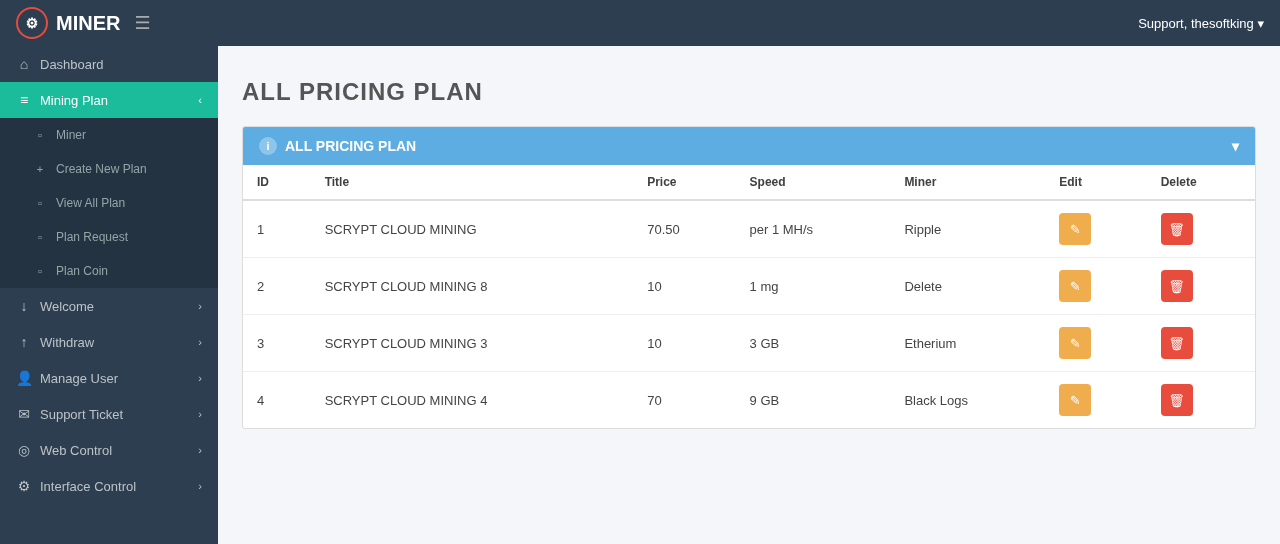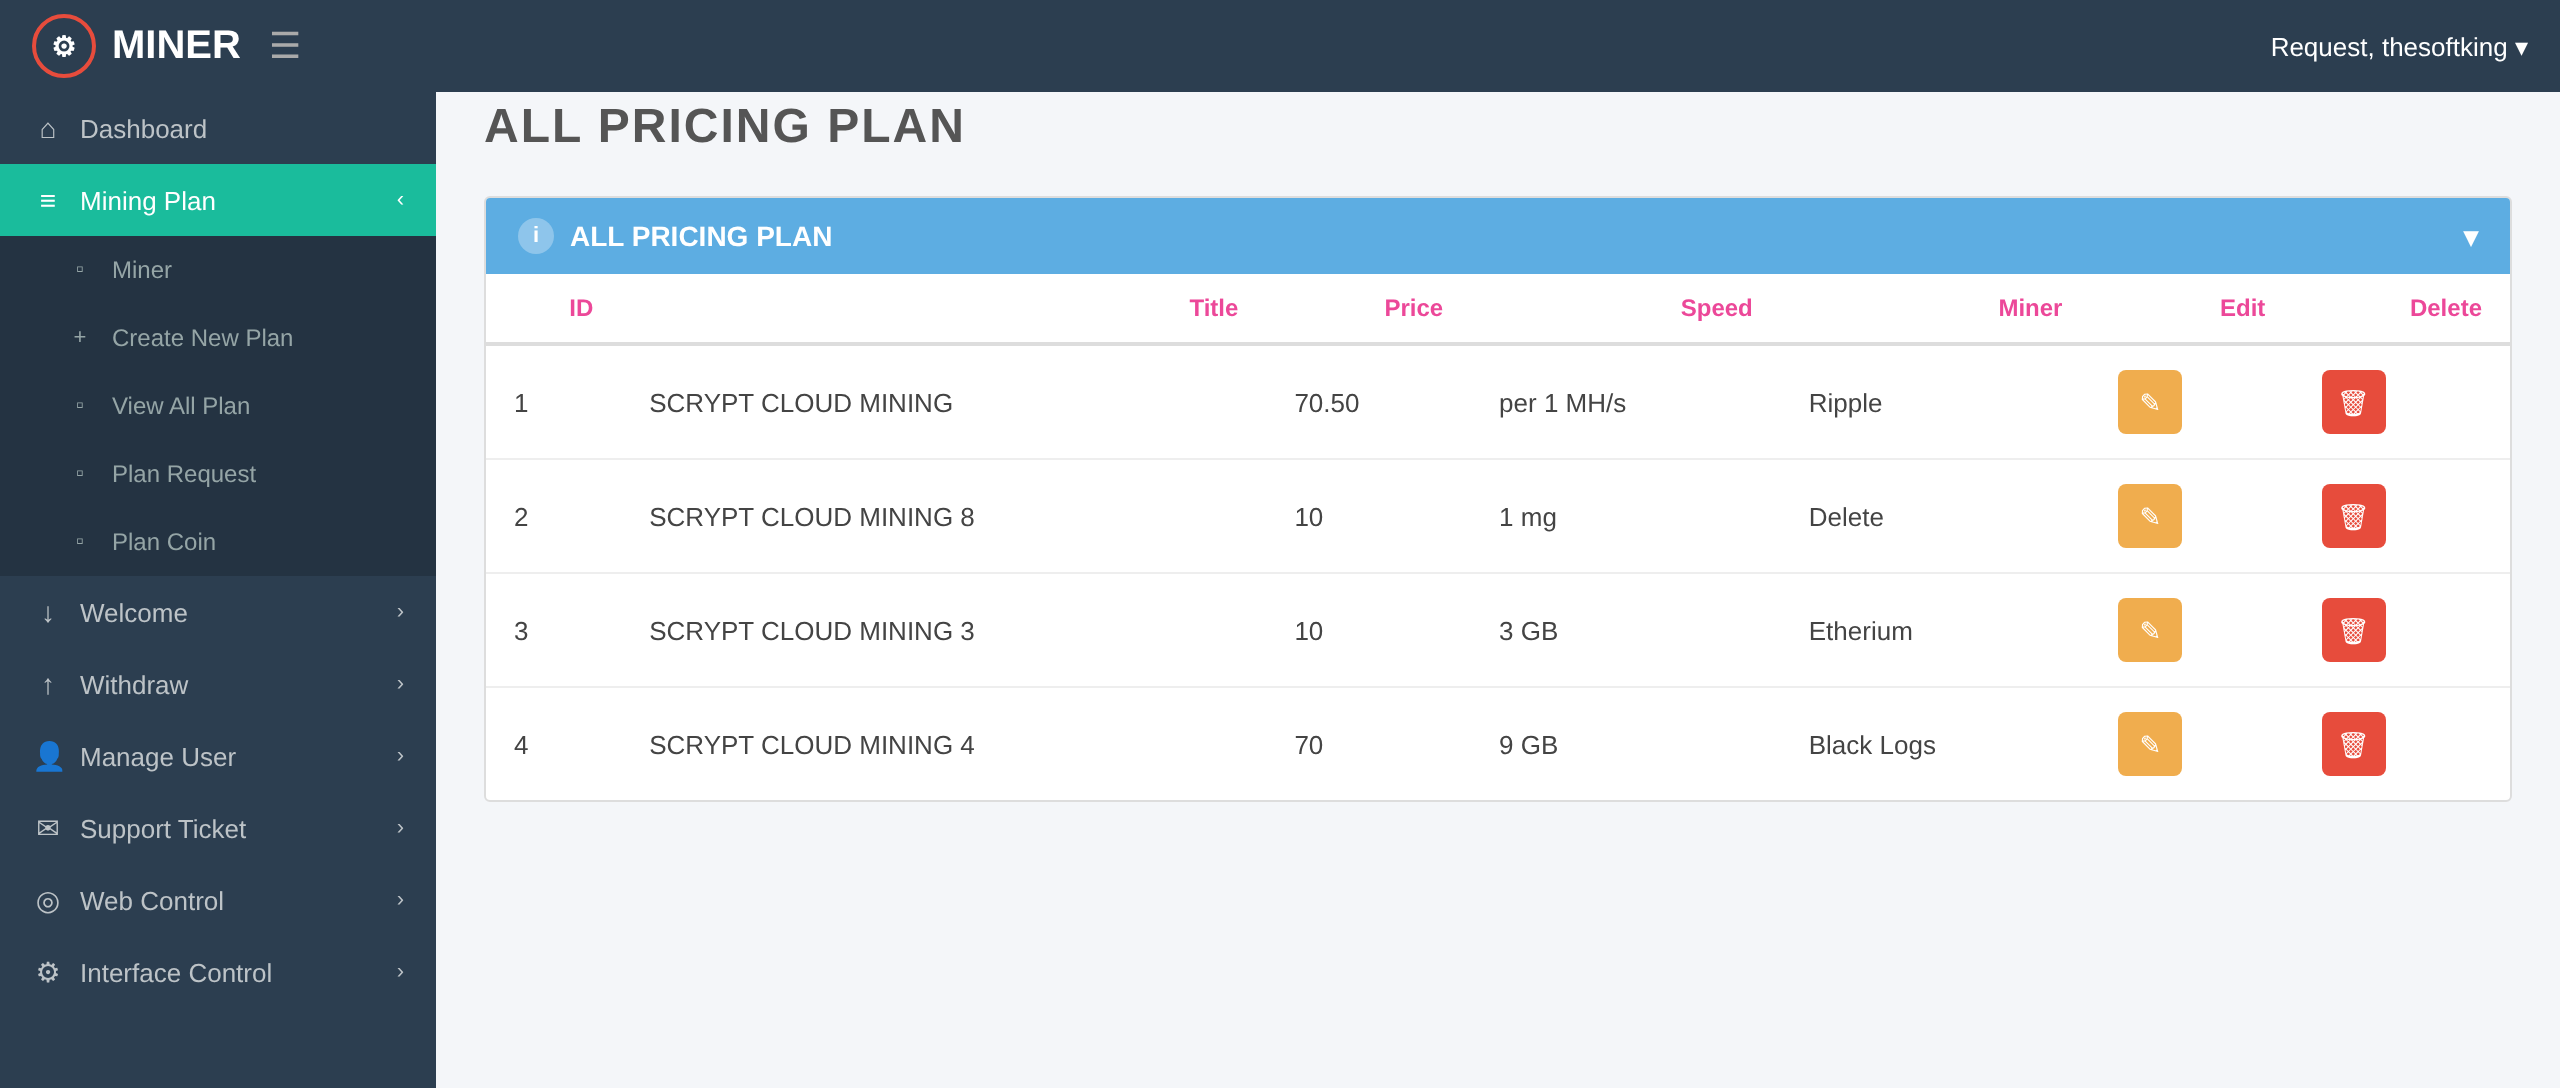--- a/index.html
+++ b/index.html
@@ -52,21 +52,21 @@
 
     .sidebar-sub { background: #243342; }
     .sidebar-sub .sidebar-item {
       padding-left: 32px;
       font-size: 12px;
       color: #95a5a6;
     }
     .sidebar-sub .sidebar-item .icon { font-size: 11px; }
 
     
-    .main { flex: 1; overflow-y: auto; background: #f4f6f9; padding: 4px 24px; }
+    .main { flex: 1; overflow-y: auto; background: #f4f6f9; padding: 32px 24px; }
 
     .page-title {
       font-size: 24px;
       font-weight: 600;
       color: #555;
       margin-bottom: 20px;
       text-transform: uppercase;
       letter-spacing: 1px;
     }
 
@@ -86,25 +86,25 @@
     .panel-header .info-icon {
       width: 18px; height: 18px; border-radius: 50%; background: rgba(255,255,255,0.3);
       display: flex; align-items: center; justify-content: center; font-size: 11px; font-weight: bold;
     }
     .panel-body { padding: 0; }
 
     
     table { width: 100%; border-collapse: collapse; }
     thead tr { border-bottom: 2px solid #ddd; }
     thead th {
-      text-align: right;
+      text-align: left;
       padding: 10px 14px;
       font-size: 12px;
       font-weight: 700;
-      color: #ec4899;
+      color: #404040;
       background: #fff;
     }
     tbody tr { border-bottom: 1px solid #eee; }
     tbody tr:last-child { border-bottom: none; }
     tbody td {
       padding: 12px 14px;
       color: #444;
       font-size: 13px;
     }
 
@@ -130,21 +130,21 @@
 
 <div class="topnav">
   <div class="topnav-left">
     <div class="logo">
       <div class="logo-icon">⚙</div>
       <span>MINER</span>
     </div>
     <div class="hamburger">☰</div>
   </div>
   <div class="topnav-right">
-    <span>Request, thesoftking</span>
+    <span>Support, thesoftking</span>
     <span> ▾</span>
   </div>
 </div>
 
 <div class="layout">
 
   <nav class="sidebar">
 
     <div class="sidebar-item">
       <span class="icon">⌂</span>

